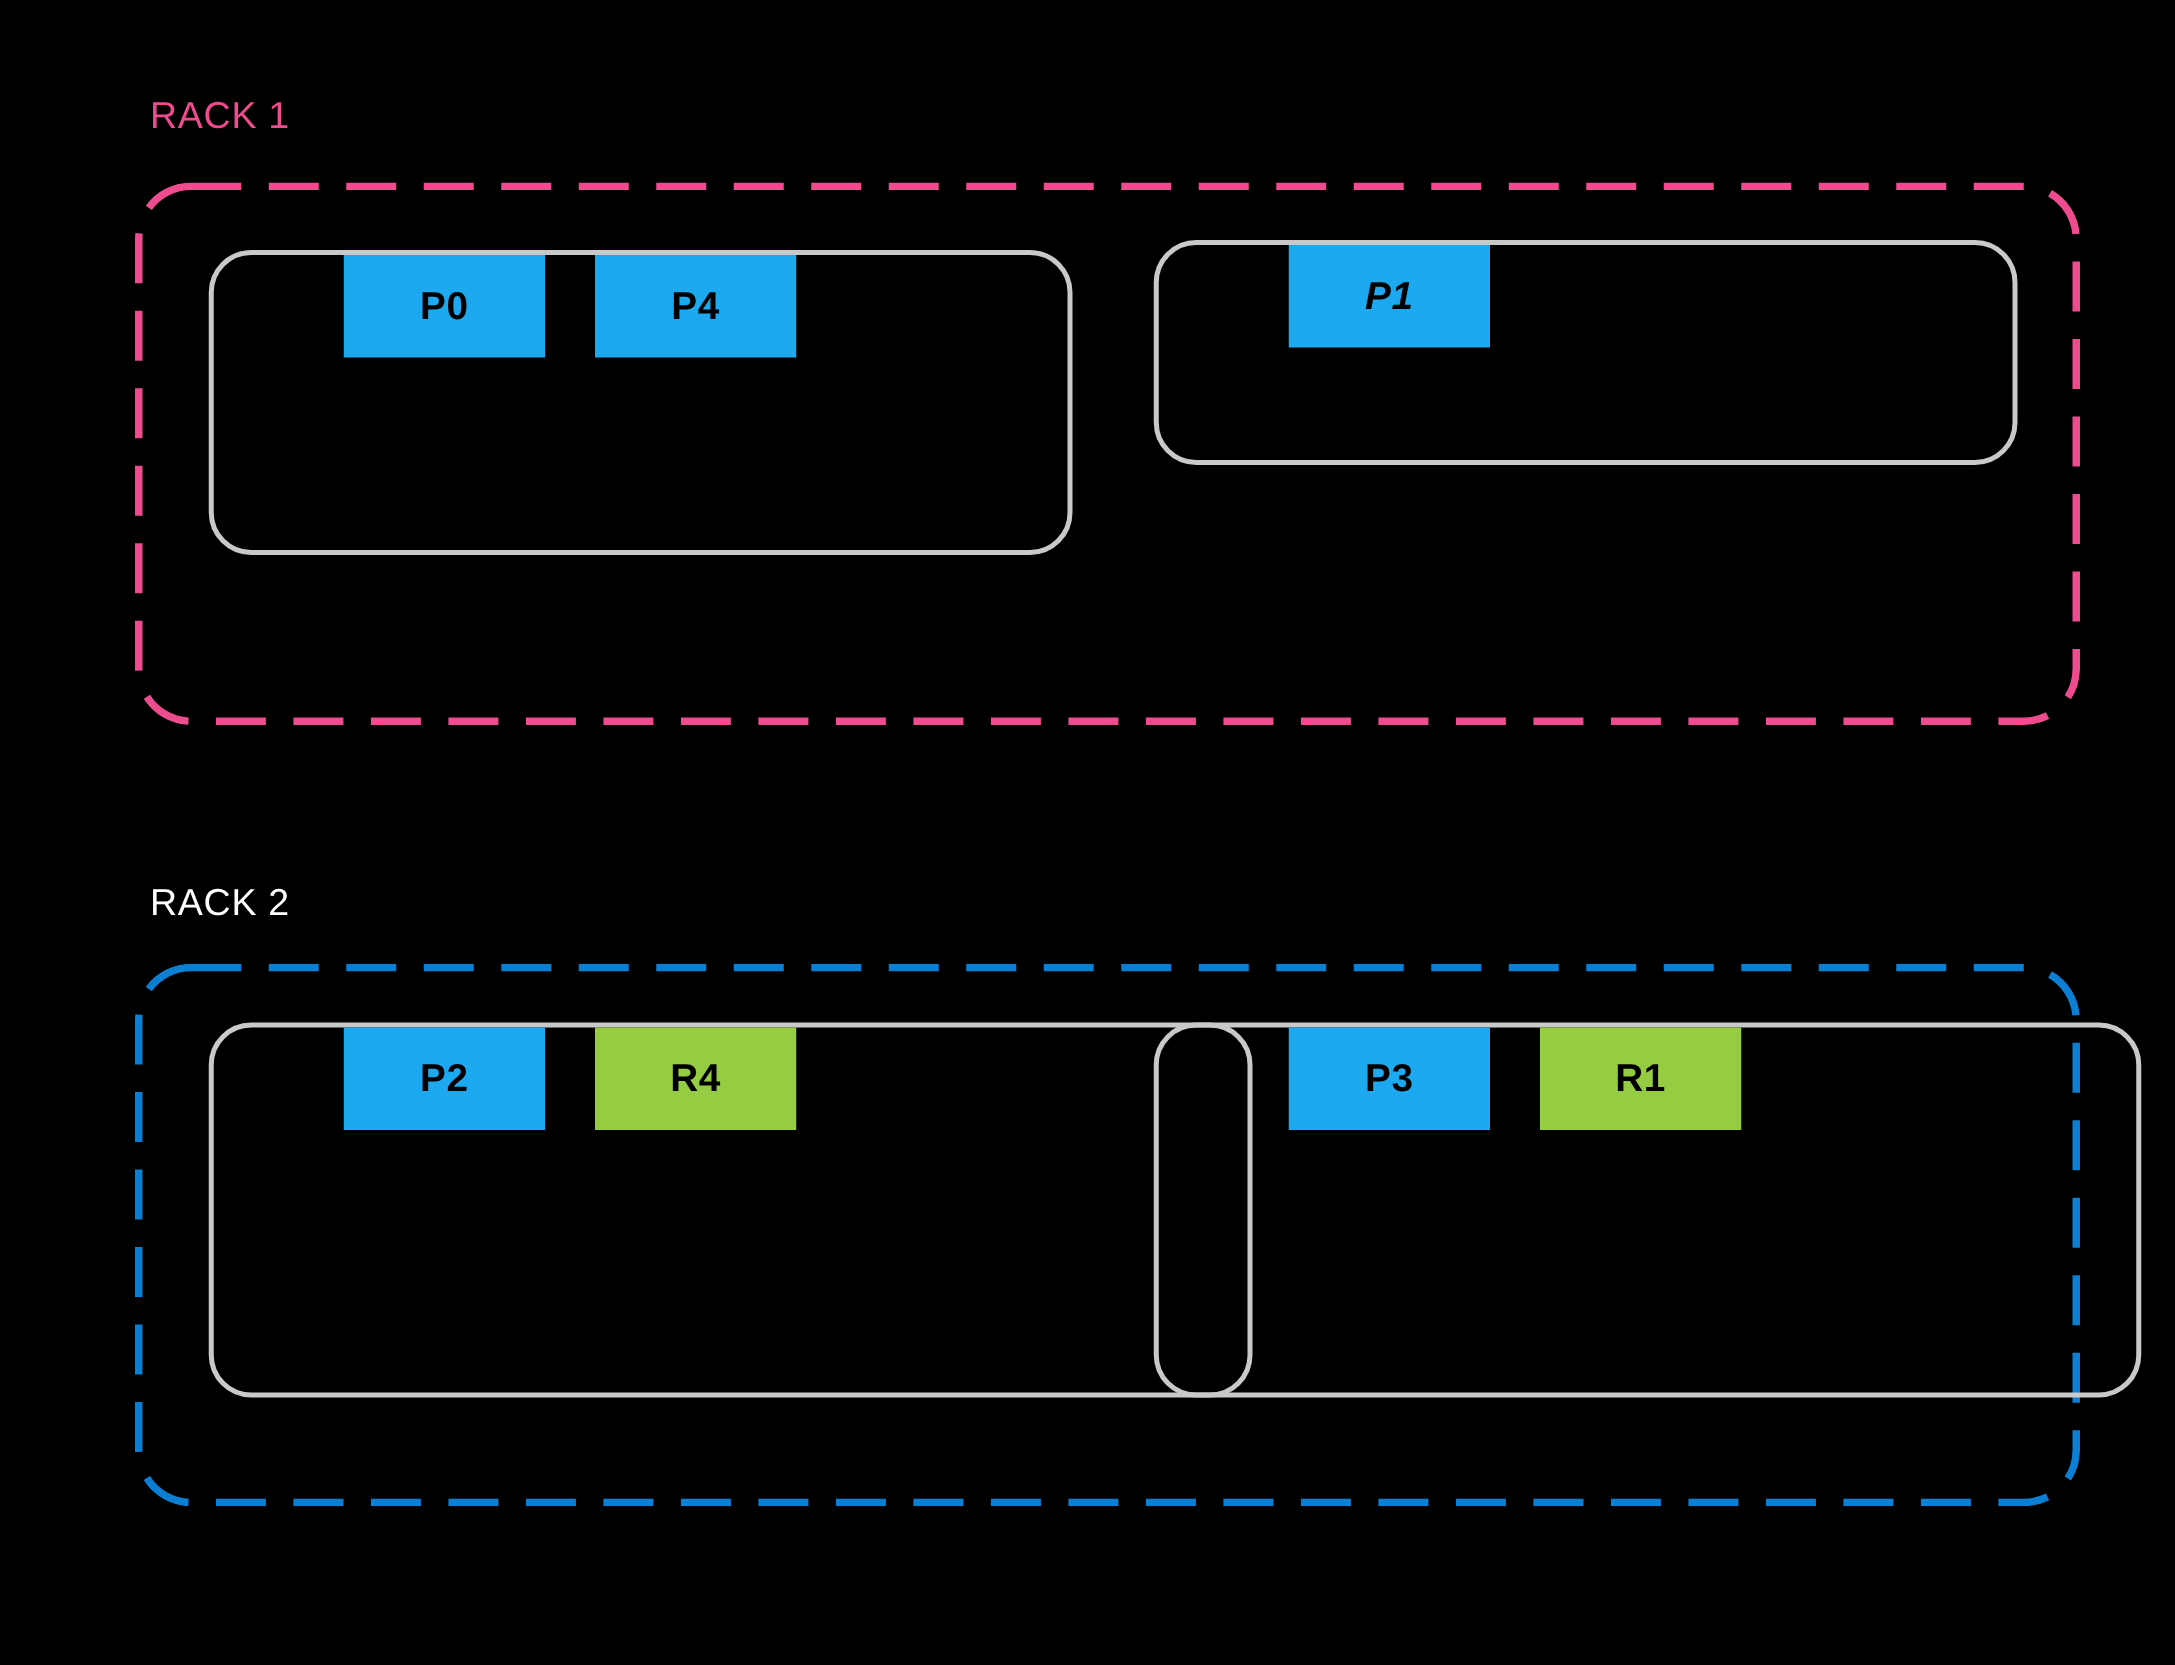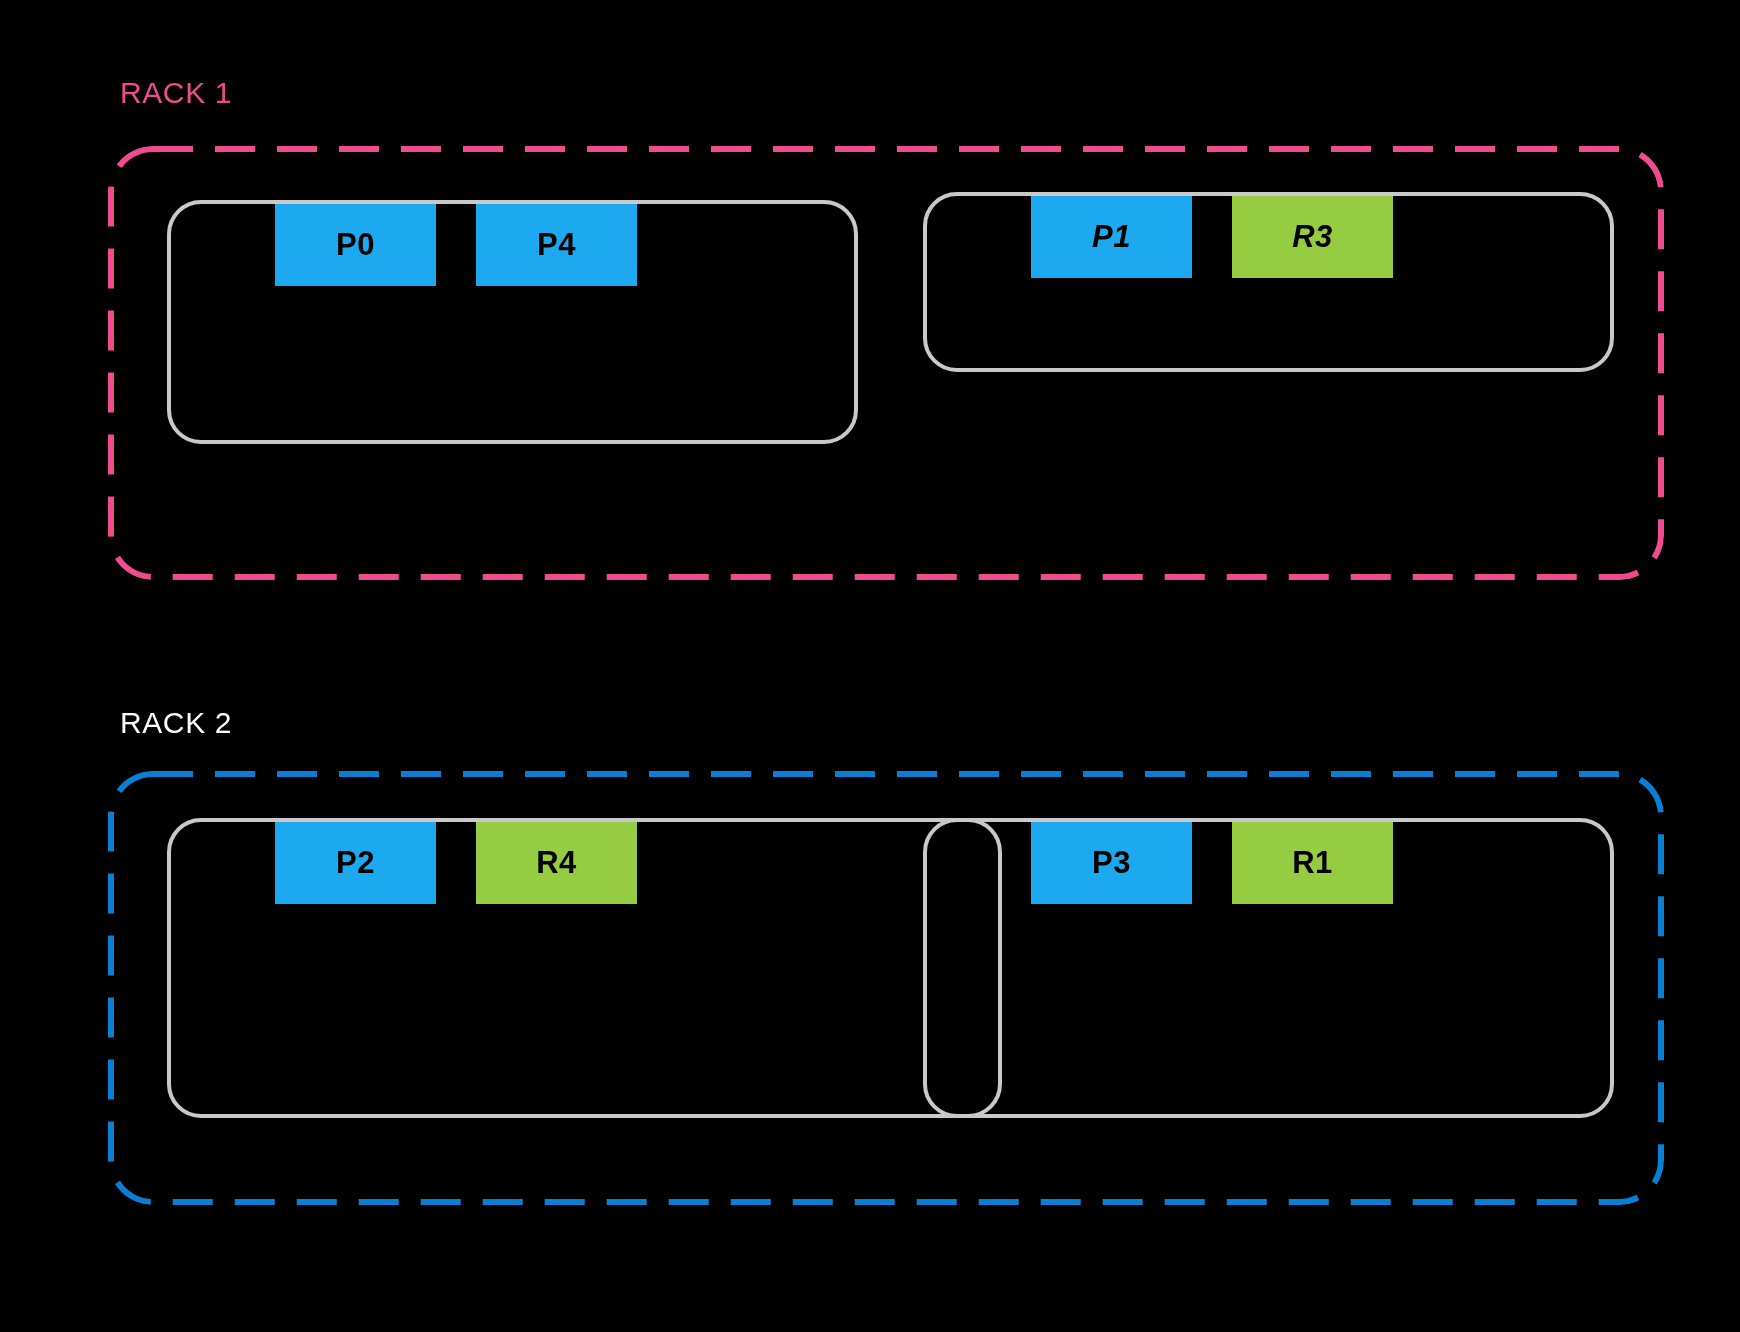--- a/index.html
+++ b/index.html
@@ -101,23 +101,20 @@
           <span>P4</span>
         </div>
       </div>
     </div>
 
     <div class="node-box" style="left:923px; top:192px; width:691px; height:180px;font-style:italic;">
       <div class="node-inner">
         <div class="chip primary">
           <span>P1</span>
         </div>
-        <div class="chip replica">
-          <span>R3</span>
-        </div>
       </div>
     </div>
 
   </div>
 
   <div class="rack-group">
 
     <div class="rack-label" style="left:120px; top:708px; color:#ffffff;">RACK 2</div>
 
     <svg class="rack-outline" style="left:108px; top:771px;" width="1556" height="434" viewBox="0 0 1556 434">
@@ -128,21 +125,21 @@
       <div class="node-inner">
         <div class="chip primary">
           <span>P2</span>
         </div>
         <div class="chip replica">
           <span>R4</span>
         </div>
       </div>
     </div>
 
-    <div class="node-box" style="left:923px; top:818px; width:691px; height:300px;">
+    <div class="node-box" style="left:923px; top:818px; width:790px; height:300px;">
       <div class="node-inner">
         <div class="chip primary">
           <span>P3</span>
         </div>
         <div class="chip replica">
           <span>R1</span>
         </div>
       </div>
     </div>
 

